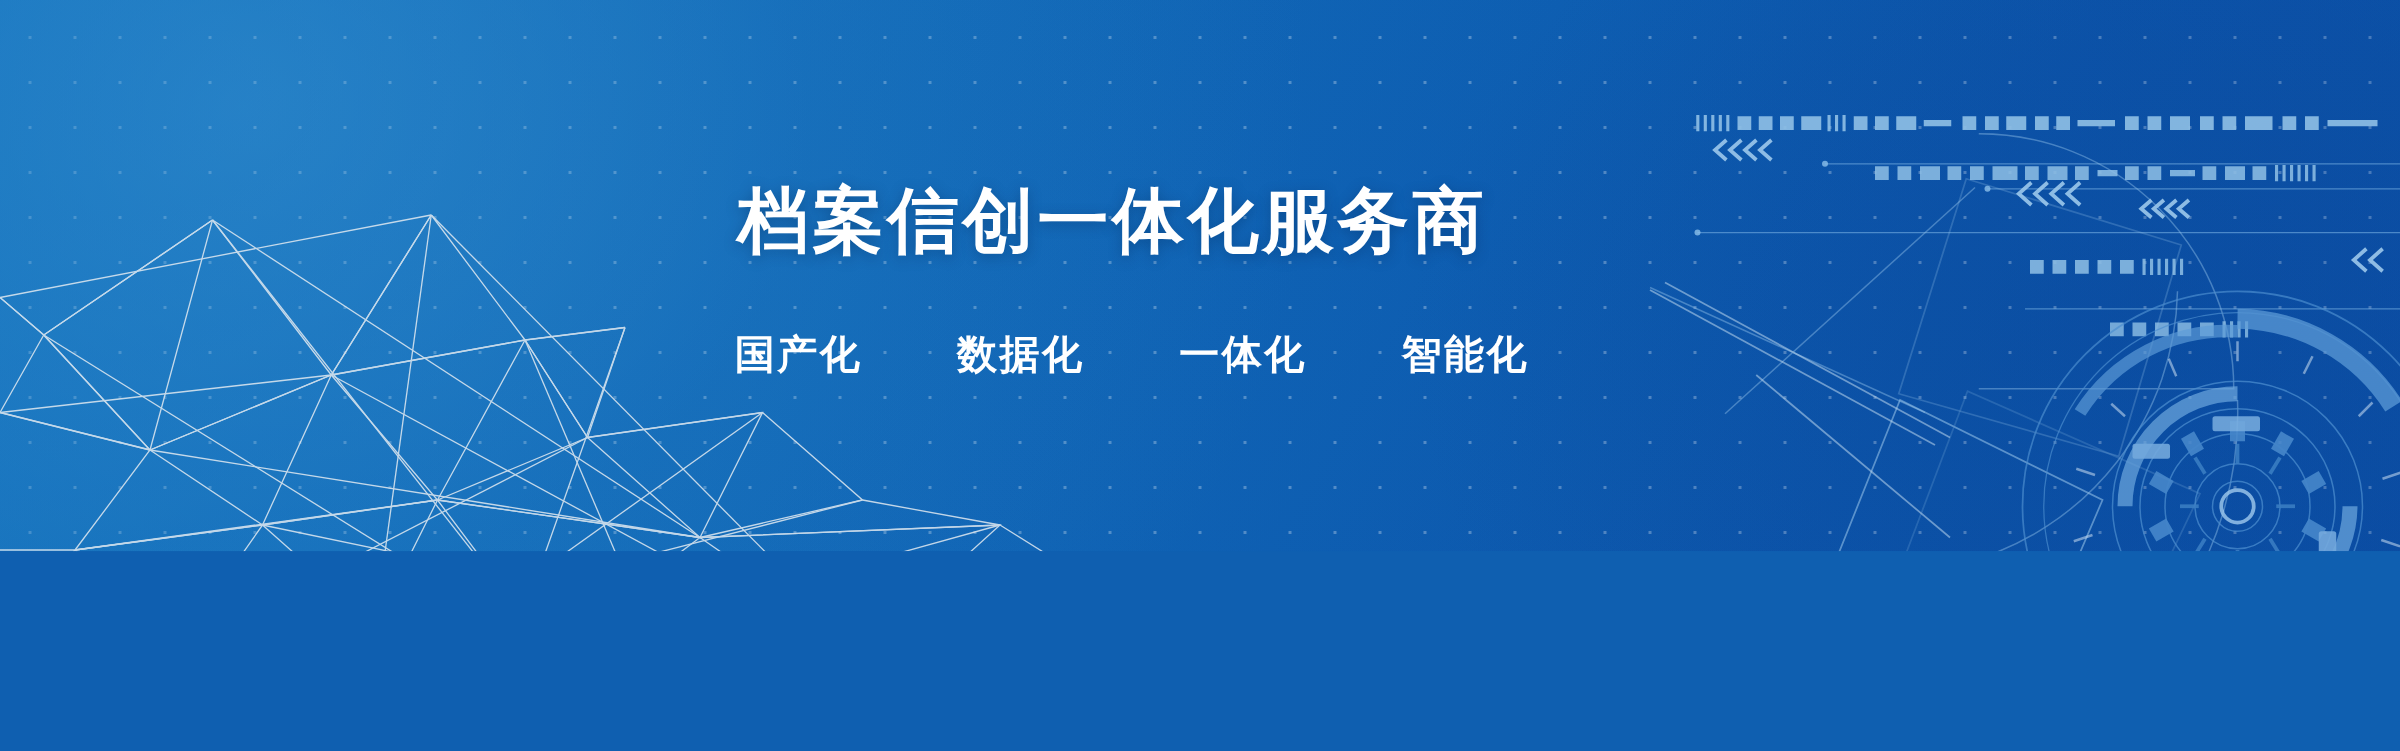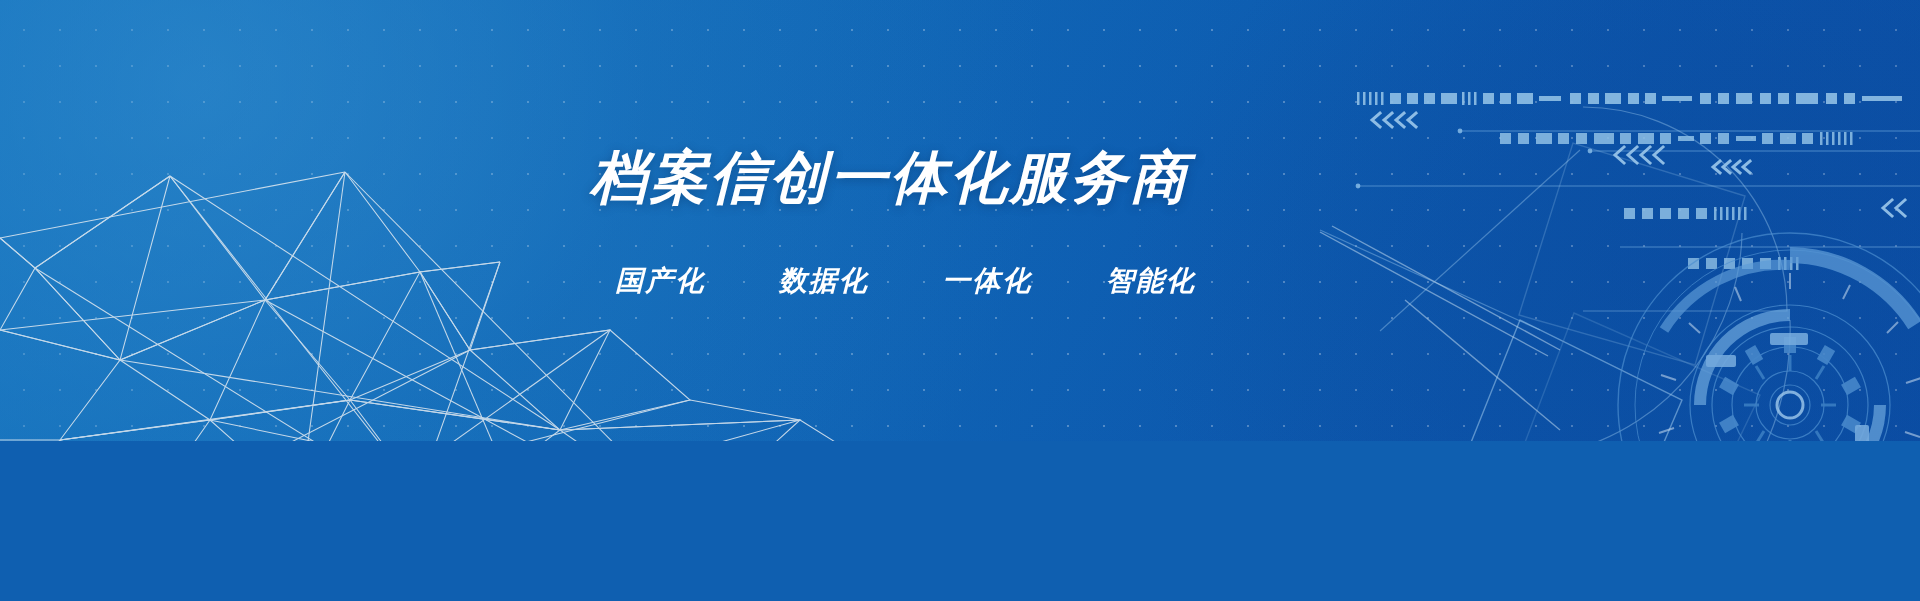--- a/index.html
+++ b/index.html
@@ -7,21 +7,20 @@
     padding: 0;
     background: #0f5fb0;
   }
   #banner {
     position: relative;
     width: 1920px;
     height: 441px;
     overflow: hidden;
     font-family: "Liberation Sans", "DejaVu Sans", sans-serif;
     background: linear-gradient(118deg, #1b7cc4 0%, #1571bd 18%, #1168b7 38%, #0e5fb2 58%, #0c55ab 78%, #0b4ea5 100%);
-    font-style: italic;
   }
   
   #glow-left {
     position: absolute;
     left: -260px; top: -300px;
     width: 1300px; height: 1100px;
     background: radial-gradient(ellipse at 35% 35%, rgba(66,155,214,0.55) 0%, rgba(40,128,196,0.28) 38%, rgba(20,100,180,0.0) 72%);
     pointer-events: none;
   }
   #glow-right {
@@ -69,21 +68,21 @@
     font-size: 57px;
     font-weight: bold;
     letter-spacing: 3px;
     line-height: 1.05;
     text-shadow: 0 2px 10px rgba(4,40,85,0.35);
     white-space: nowrap;
   }
   #subtitle {
     margin-top: 54px;
     color: #ffffff;
-    font-size: 28px;
+    font-size: 32px;
     font-weight: bold;
     letter-spacing: 2px;
     white-space: nowrap;
     padding-left: 31px;
   }
   #subtitle .kw { display: inline-block; }
   #subtitle .gap { display: inline-block; width: 54px; }
 </style>
 </head>
 <body>

